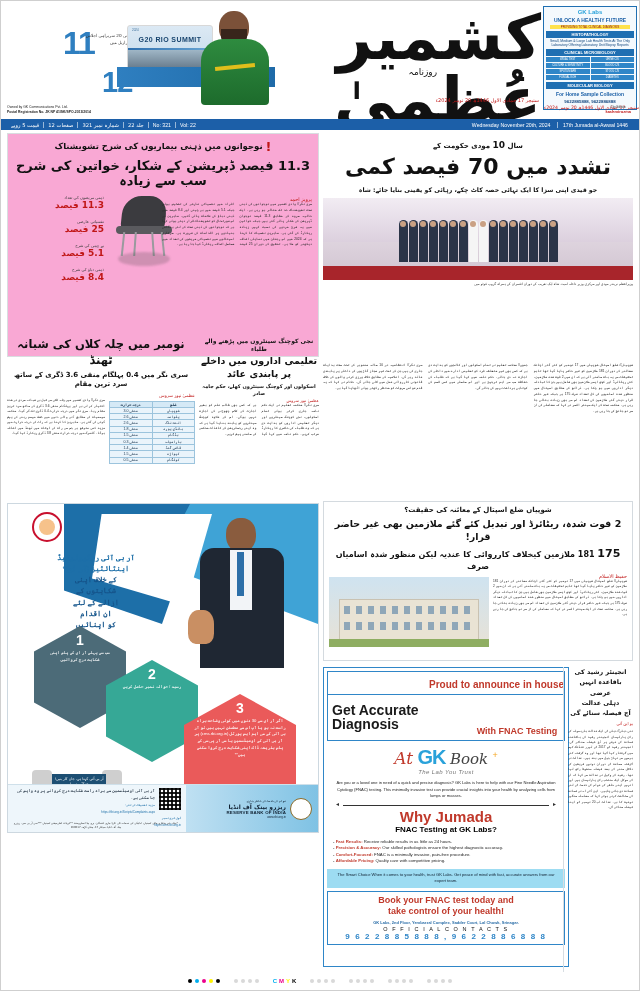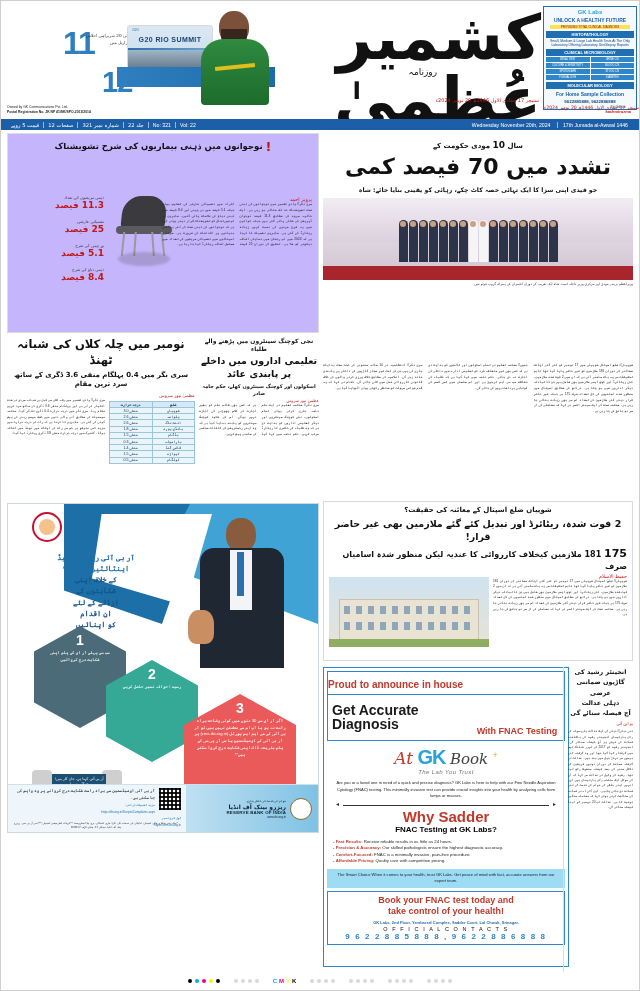--- a/index.html
+++ b/index.html
@@ -151,22 +151,22 @@
   .urdu { direction:rtl; text-align:right; font-family:"DejaVu Sans", sans-serif; }
   .hl { color:#111; font-weight:bold; line-height:1.35; }
   .byline { color:#c01717; font-size:5px; direction:rtl; text-align:right; }
   .bodytext {
     direction:rtl; text-align:justify; font-size:3.3px; line-height:1.75;
     color:#2a2a2a; column-gap:5px;
   }
 
   
   .story-left {
-    position:absolute; left:6px; top:2px; width:312px; height:200px;
-    background:#c4b5fd; border:1px solid #d9dde0; padding:5px 6px;
+    position:absolute; left:6px; top:2px; width:312px; height:224px;
+    background:#f9a8d4; border:1px solid #d9dde0; padding:5px 6px;
   }
   .sl-kicker { font-size:8.5px; color:#111; font-weight:bold; text-align:center; }
   .sl-kicker .bang { color:#c01717; font-size:13px; vertical-align:-2px; }
   .sl-head { font-size:13px; color:#111; font-weight:bold; text-align:center; margin-top:4px; }
   .sl-stats { position:absolute; left:10px; top:52px; width:86px; text-align:center; }
   .sl-stats .lbl { font-size:4px; color:#3a3a3a; direction:rtl; margin-top:9px;}
   .sl-stats .val { font-size:9px; color:#c01717; font-weight:bold; direction:rtl;}
   .chair {
     position:absolute; left:104px; top:62px; width:64px; height:70px;
   }
@@ -347,21 +347,21 @@
   .rbi-disc { position:absolute; left:6px; bottom:2px; right:140px; font-size:2.6px;
     direction:rtl; text-align:center; color:#333; line-height:1.5;}
 
   
   .story-shop {
     position:absolute; right:6px; top:370px; width:310px; height:160px;
     border:1px solid #d4dadf; padding:4px 5px;
   }
   .ss-kicker { font-size:7px; text-align:center; }
   .ss-head { font-size:9.5px; text-align:center; margin-top:3px; }
-  .ss-sub  { font-size:8px; text-align:right; margin-top:3px; }
+  .ss-sub  { font-size:8px; text-align:center; margin-top:3px; }
   .ss-sub .n { font-size:11px; }
   .ss-photo {
     float:left; width:160px; height:70px; margin:4px 4px 2px 0; position:relative;
     background:linear-gradient(#cfe3f0,#e8e2d6); overflow:hidden;
   }
   .ss-photo .bld {
     position:absolute; left:10px; bottom:0; width:140px; height:48px;
     background:#e9e3d4; border:1px solid #c9c2b2;
   }
   .ss-photo .bld:before{
@@ -374,21 +374,21 @@
   }
   .ss-photo .grass { position:absolute; left:0;right:0;bottom:0;height:8px;background:#8fae62;}
   .ss-body { font-size:3.2px; }
 
   
   .gklab {
     position:absolute; left:322px; top:536px; width:246px; height:300px;
     border:1px solid #2f86c8; background:#fff; padding:3px;
   }
   .gk-row1 {
-    border:1px solid #2f86c8; text-align:left; padding:2px 0;
+    border:1px solid #2f86c8; text-align:right; padding:2px 0;
   }
   .gk-proud { color:#c0392b; font-weight:bold; font-size:10px; }
   .gk-row2 { display:flex; align-items:center; border:1px solid #2f86c8;
     border-top:none; position:relative; padding:3px 4px; min-height:34px; }
   .gk-accurate { font-size:14px; font-weight:bold; color:#1a1a1a; line-height:1.05;
     flex:1; text-align:left; }
   .gk-with { color:#c0392b; font-weight:bold; font-size:9px; text-align:center;
     width:86px; line-height:1.2;margin-top:28px; }
   .gk-logo { text-align:center; margin:5px 0 2px; }
   .gk-logo .at { color:#c0392b; font-size:17px; font-style:italic; font-family:"DejaVu Serif",serif; }
@@ -541,20 +541,21 @@
     </div>
   </div>
 
   <div class="content">
 
     <div class="story-left">
       <div class="sl-kicker urdu">
         <span class="bang">!</span>
         <span>نوجوانوں میں ذہنی بیماریوں کی شرح تشویشناک</span>
       </div>
+      <div class="sl-head urdu">11.3 فیصد ڈپریشن کے شکار، خواتین کی شرح سب سے زیادہ</div>
 
       <div class="sl-stats">
         <div class="lbl urdu">ذہنی مریضوں کی تعداد</div>
         <div class="val urdu">11.3 فیصد</div>
         <div class="lbl urdu">نفسیاتی عارضی</div>
         <div class="val urdu">25 فیصد</div>
         <div class="lbl urdu">بے چینی کی شرح</div>
         <div class="val urdu">5.1 فیصد</div>
         <div class="lbl urdu">ذہنی دباؤ کی شرح</div>
         <div class="val urdu">8.4 فیصد</div>
@@ -781,21 +782,21 @@
         <span class="at">At</span>
         <span class="gk">GK</span>
         <span class="labs">Book</span>
         <span class="plus">+</span>
         <div class="gk-tag">The Lab You Trust</div>
       </div>
 
       <div class="gk-desc">Are you or a loved one in need of a quick and precise diagnosis? GK Labs is here to help with our Fine Needle Aspiration Cytology (FNAC) testing. This minimally invasive test can provide crucial insights into your health by analyzing cells from lumps or masses.</div>
       <div class="gk-rule"></div>
 
-      <div class="gk-why">Why Sadder</div>
+      <div class="gk-why">Why Jumada</div>
       <div class="gk-why2">FNAC Testing at GK Labs?</div>
 
       <div class="gk-bullets">
         <div>- <b>Fast Results:</b> <span>Receive reliable results in as little as 24 hours.</span></div>
         <div>- <b>Precision &amp; Accuracy:</b> <span>Our skilled pathologists ensure the highest diagnostic accuracy.</span></div>
         <div>- <b>Comfort-Focused:</b> <span>FNAC is a minimally invasive, pain-free procedure.</span></div>
         <div>- <b>Affordable Pricing:</b> <span>Quality care with competitive pricing.</span></div>
       </div>
 
       <div class="gk-band">
@@ -806,21 +807,21 @@
         <div class="h">Book your FNAC test today and</div>
         <div class="h">take control of your health!</div>
         <div class="addr">GK Labs, 2nd Floor, Yembarzal Complex, Sadder Court, Lal Chowk, Srinagar.</div>
         <div class="oc">O F F I C I A L   C O N T A C T S</div>
         <div class="num">9 6 2 2 8 8 5 8 8 8 ,  9 6 2 2 8 8 6 8 8 8</div>
       </div>
     </div>
 
     <div class="col-right">
       <div class="cr-head urdu hl">انجینئر رشید کی</div>
-      <div class="cr-head urdu hl">گاڑیوں ضمانتی عرضی</div>
+      <div class="cr-head urdu hl">باقاعدہ انہیں عرضی</div>
       <div class="cr-head urdu hl big">دہلی عدالت</div>
       <div class="cr-head urdu hl big">آج فیصلہ سنائے گی</div>
       <div class="cr-byline urdu">یو این آئی</div>
       <div class="bodytext cr-body">نئی دہلی// دہلی کی ایک عدالت بارہمولہ کے رکن پارلیمان انجینئر رشید کی باقاعدہ ضمانت کی عرضی پر آج فیصلہ سنائے گی۔ انجینئر رشید کو 2017 کے ٹیرر فنڈنگ کیس میں گرفتار کیا گیا تھا اور وہ گزشتہ کئی برسوں سے تہاڑ جیل میں بند ہیں۔ عدالت نے گزشتہ سماعت کے دوران دونوں فریقین کے دلائل سننے کے بعد فیصلہ محفوظ رکھ لیا تھا۔ رشید کے وکیل نے عدالت سے کہا کہ ان کے موکل ایک منتخب رکن پارلیمان ہیں اور انہیں اپنے حلقے کے عوام کی خدمت کے لئے ضمانت دی جانی چاہیے۔ این آئی اے نے ضمانت کی مخالفت کرتے ہوئے کہا کہ معاملہ سنگین نوعیت کا ہے۔ عدالت اب 20 نومبر کو اپنا فیصلہ سنائے گی۔</div>
     </div>
 
   </div>
 
   <div class="regbar">
     <div class="dots solid">

